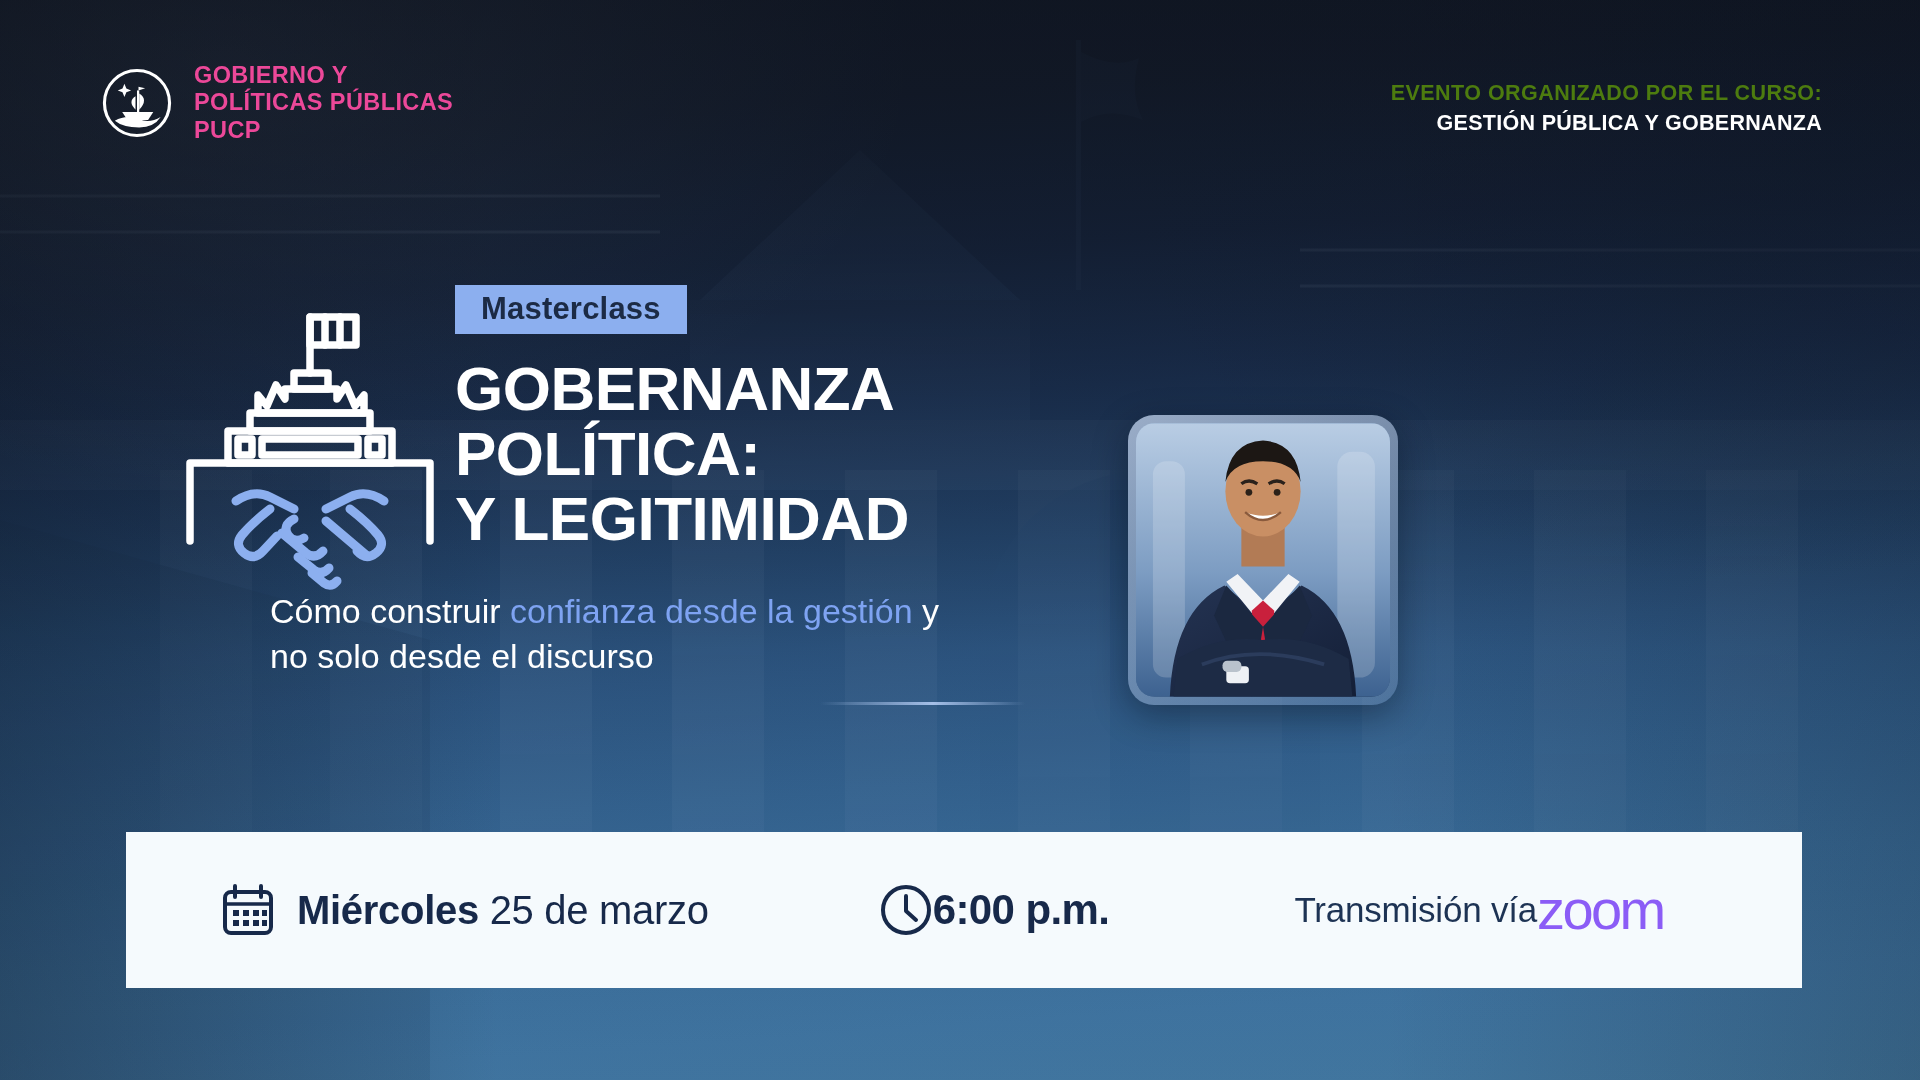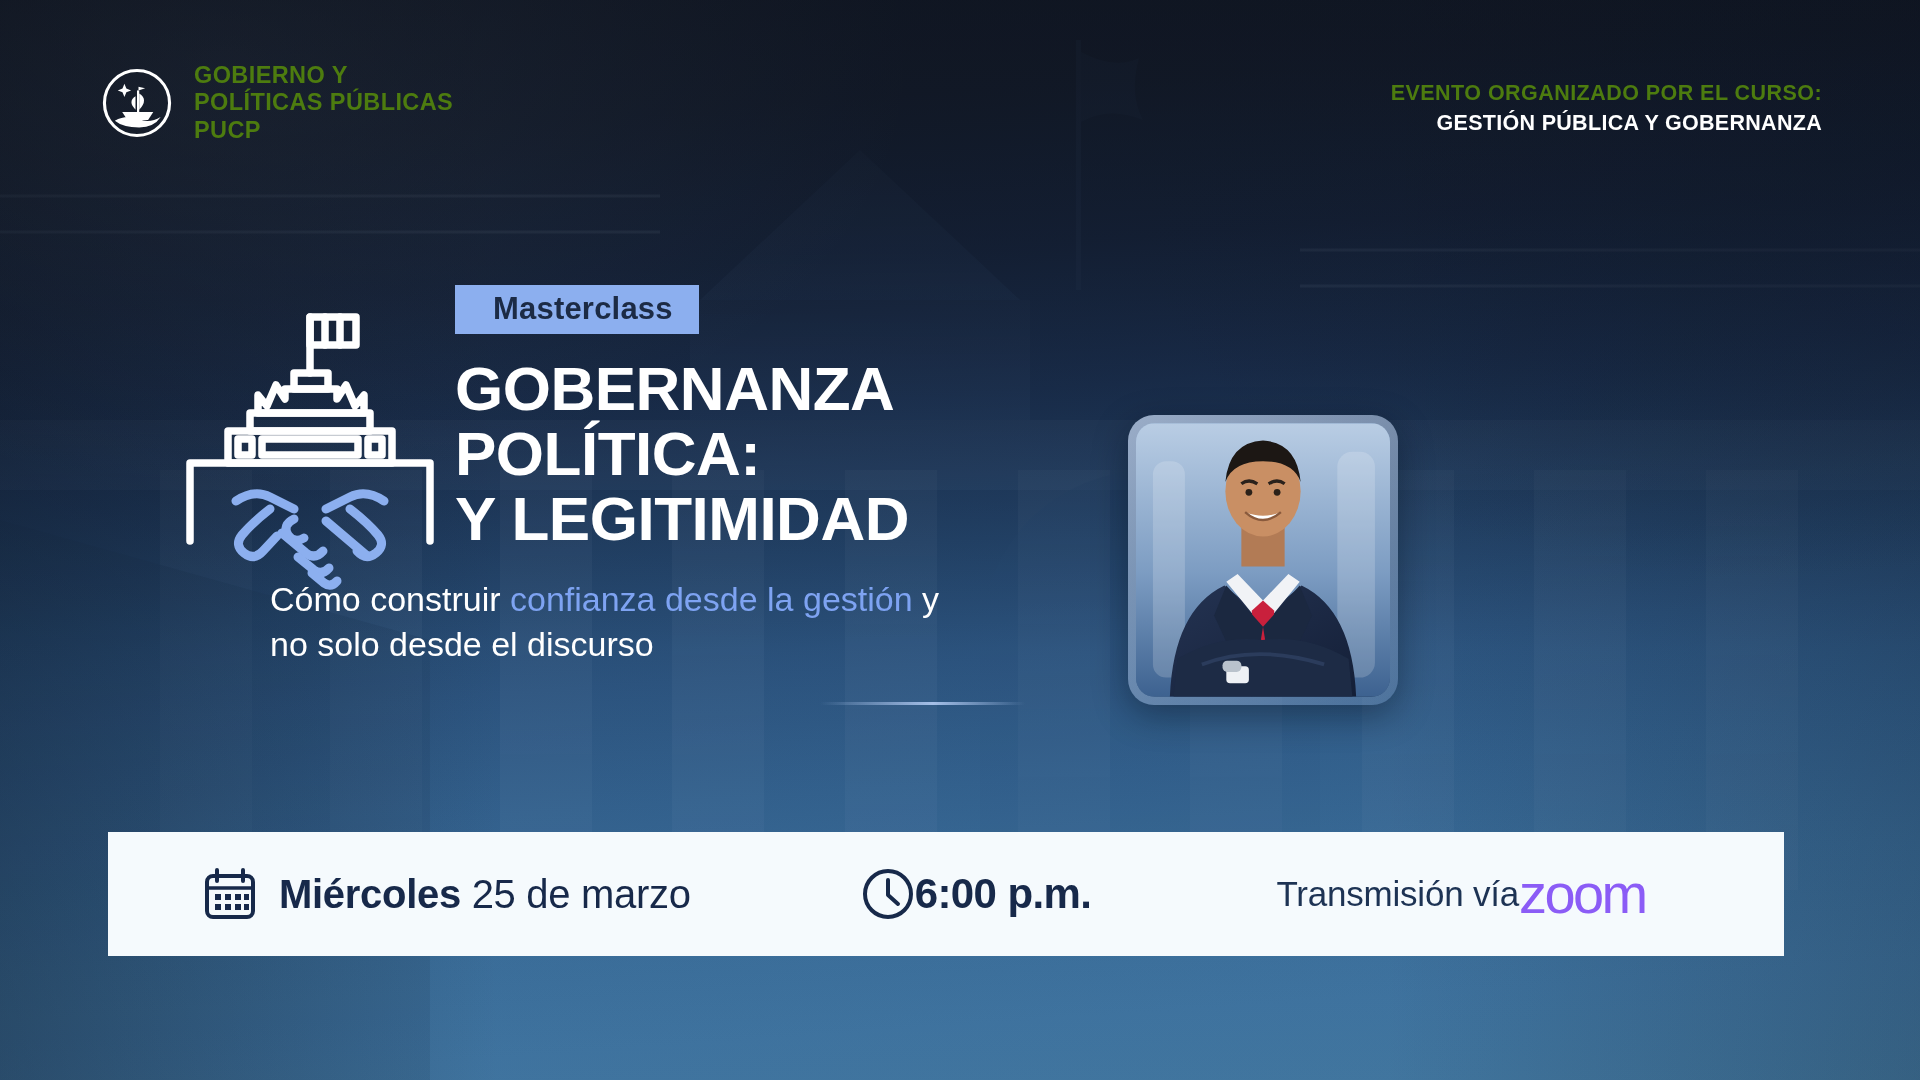--- a/index.html
+++ b/index.html
@@ -41,49 +41,49 @@
   }
   .bg-tint {
     position:absolute; inset:0;
     background:linear-gradient(180deg, rgba(12,17,28,.55) 0%, rgba(16,28,48,.30) 34%, rgba(40,92,140,.10) 60%, rgba(60,112,152,.06) 100%);
   }
 
   
   .logo-block { position:absolute; left:100px; top:62px; display:flex; align-items:center; gap:20px; }
   .logo-mark { width:74px; height:74px; flex:none; }
   .logo-text {
-    color:#4d7c0f; font-weight:bold; font-size:23.5px; line-height:1.17;
+    color:#ec4899; font-weight:bold; font-size:23.5px; line-height:1.17;
     letter-spacing:.4px; text-transform:uppercase; white-space:pre-line;
   }
 
   .organizer { position:absolute; right:98px; top:80px; text-align:right; }
   .organizer .line1 {
     color:#4d7c0f; font-size:21.5px; font-weight:bold; letter-spacing:.45px; line-height:1.25;
   }
   .organizer .line2 {
     color:#ffffff; font-size:21.5px; font-weight:bold; letter-spacing:.3px; line-height:1.25; margin-top:3px;
   }
 
   
   .deal-icon { position:absolute; left:170px; top:305px; width:280px; height:290px; }
 
   
   .title-col { position:absolute; left:455px; top:285px; width:650px; }
   .badge-master {
     display:inline-block; background:#8cafef; color:#1c2b45;
     font-size:31px; font-weight:bold; letter-spacing:.2px;
-    padding:8px 26px 10px 38px; line-height:1;
+    padding:8px 26px 10px 26px; line-height:1;
   }
   .headline {
     color:#ffffff; font-weight:bold; font-size:62px; line-height:1.045;
     letter-spacing:-.5px; margin-top:23px; text-transform:uppercase;
   }
   .headline div { white-space:nowrap; }
   .subhead {
-    margin-top:26px; margin-left:-185px; width:700px;
+    margin-top:38px; margin-left:-185px; width:700px;
     color:#ffffff; font-size:34px; line-height:1.30; font-weight:400;
   }
   .subhead .hl { color:#7ea3f2; }
   .accent-line {
     position:absolute; left:820px; top:702px; width:205px; height:3px;
     background:linear-gradient(90deg, rgba(150,180,235,0) 0%, rgba(175,200,240,.92) 55%, rgba(150,180,235,0) 100%);
   }
 
   
   .photo-frame {
@@ -105,21 +105,21 @@
   .speaker-name {
     color:#ffffff; font-size:38px; line-height:1.08; font-weight:400;
     letter-spacing:.2px; margin-top:14px; text-transform:uppercase;
   }
   .speaker-bio {
     color:#ffffff; font-size:23.5px; line-height:1.29; font-weight:400; margin-top:14px;
   }
 
   
   .infobar {
-    position:absolute; left:108px; top:832px; width:1676px; height:124px;
+    position:absolute; left:126px; top:832px; width:1676px; height:156px;
     background:#f5fafd; display:flex; align-items:center;
   }
   .info-item { display:flex; align-items:center; color:#17294a; }
   .info-date { margin-left:95px; gap:22px; }
   .info-time { margin-left:170px; }
   .info-zoom { margin-left:185px; }
   .ico { flex:none; }
   .d-strong { font-size:40px; font-weight:bold; letter-spacing:-.3px; }
   .d-light  { font-size:40px; font-weight:400; letter-spacing:-.3px; }
   .t-strong { font-size:42px; font-weight:bold; letter-spacing:-.6px; }

